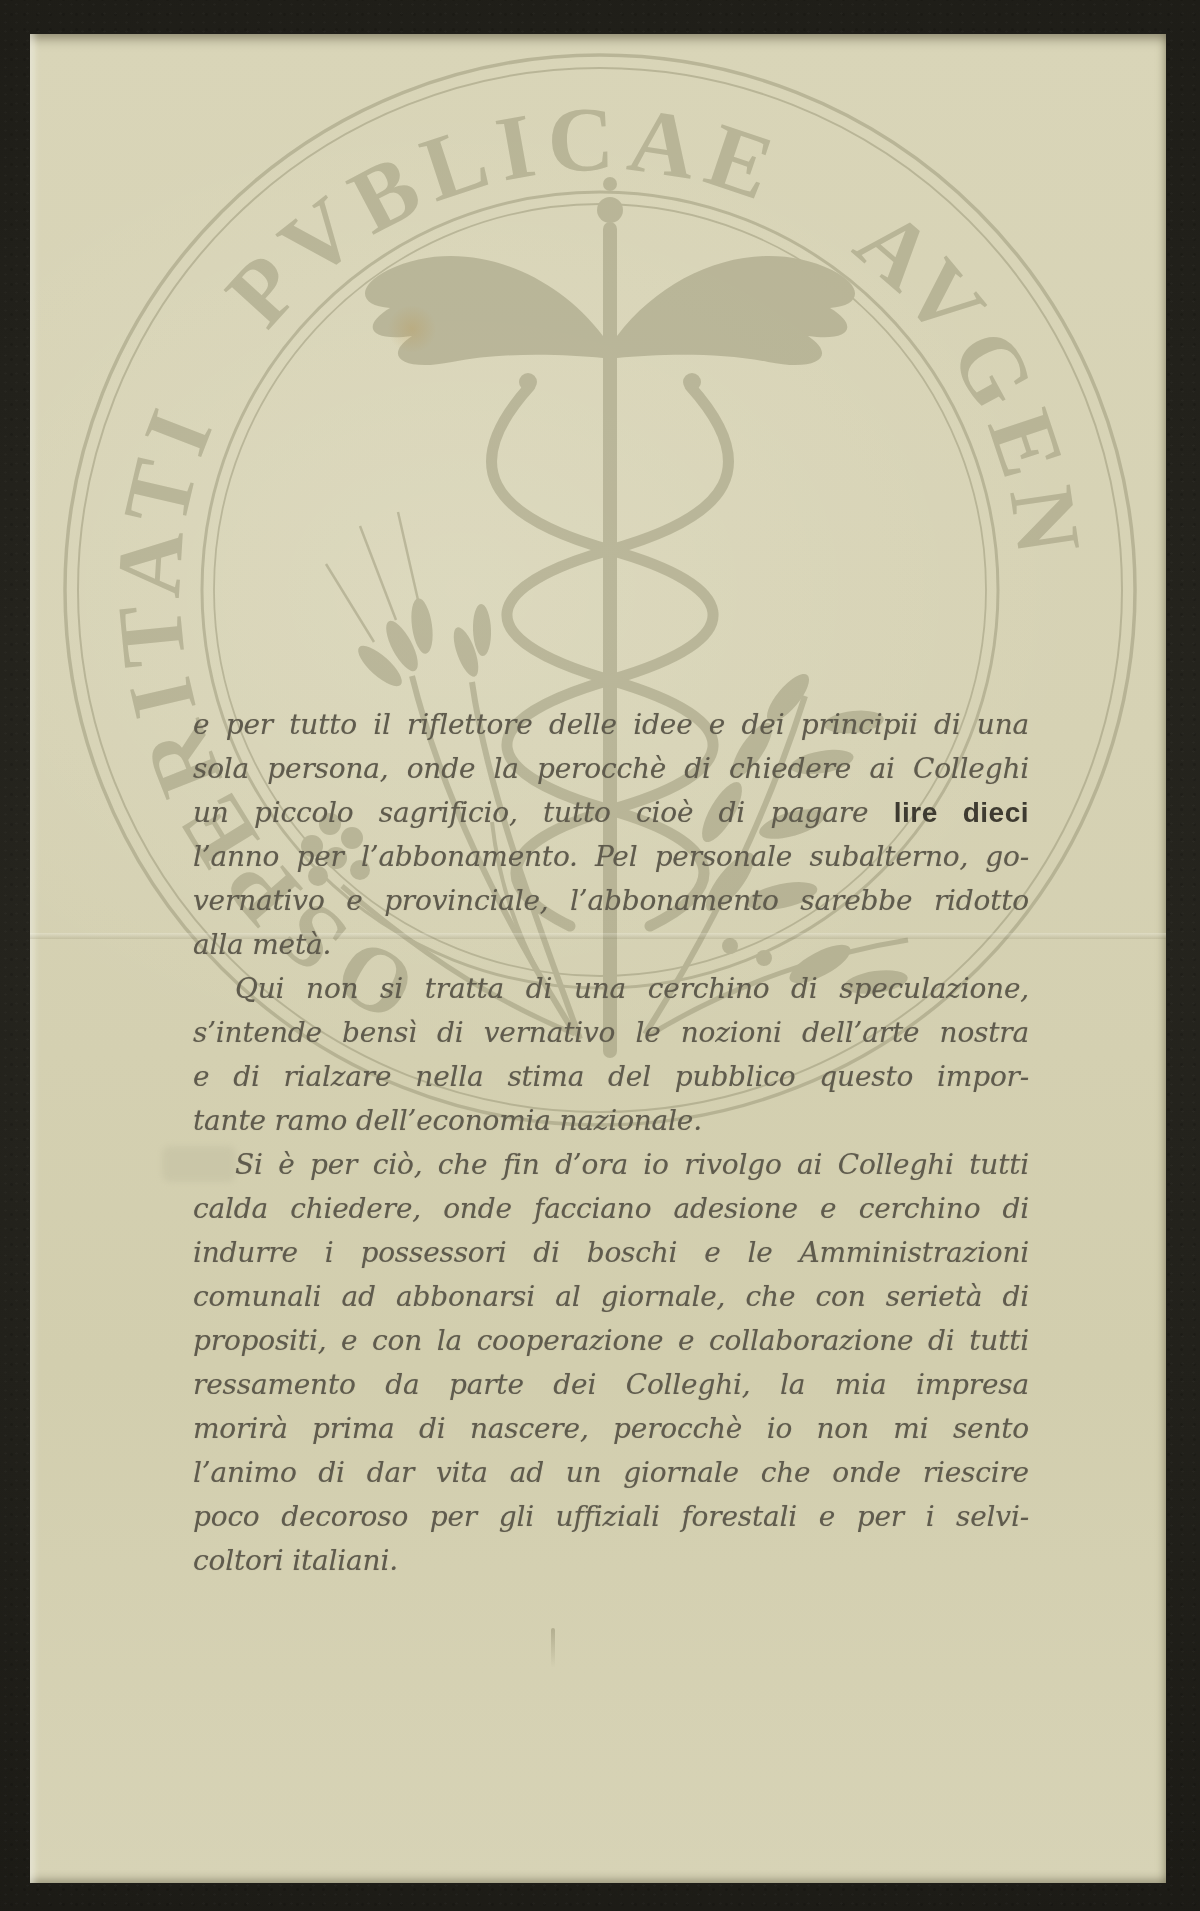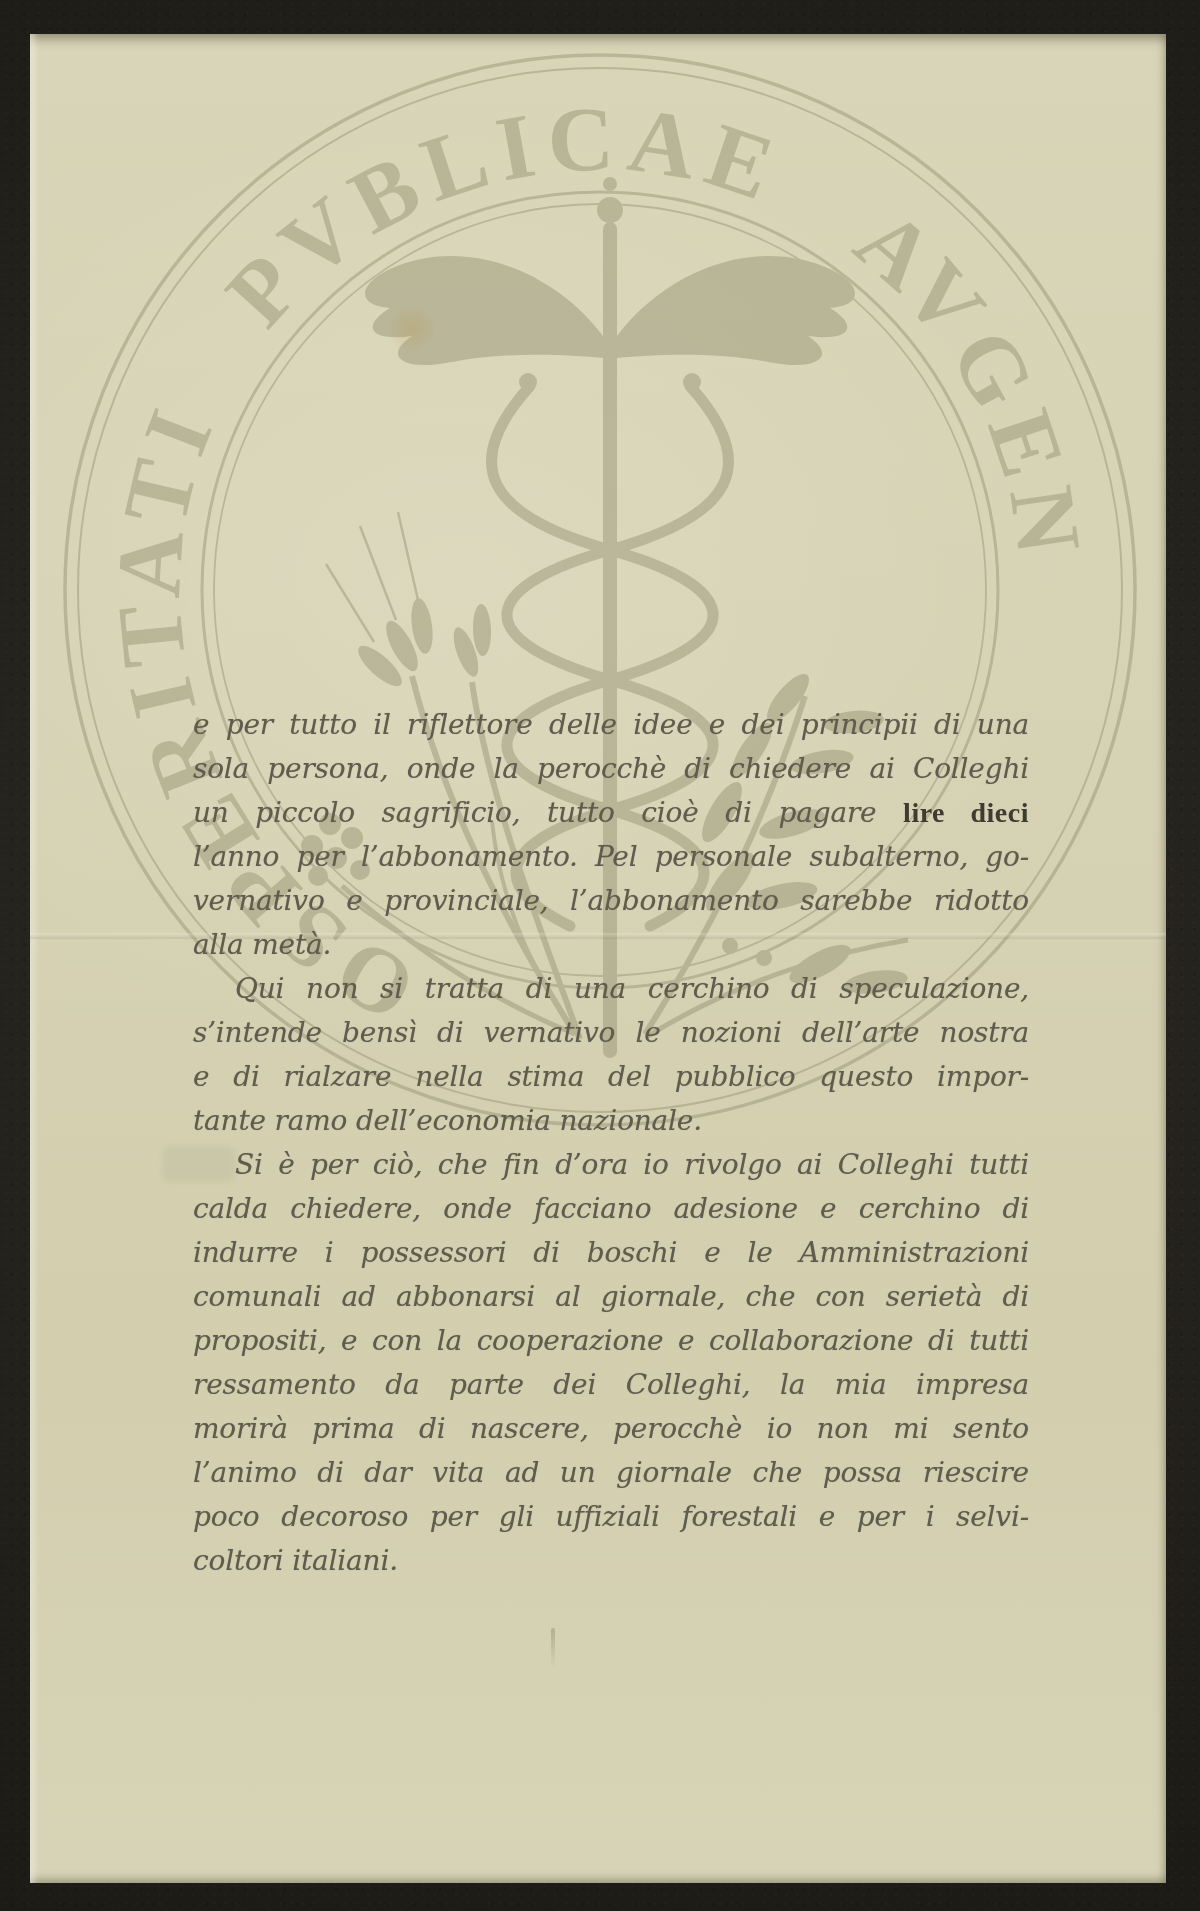--- a/index.html
+++ b/index.html
@@ -67,21 +67,21 @@
     font-style:italic;font-size:28px;line-height:44px;
     letter-spacing:-0.2px;
     color:var(--ink);
     text-shadow:0 0 1px rgba(93,89,76,.35);
   }
   .line{text-align:justify;text-align-last:justify;}
   .line.nojust{text-align:center;text-align-last:left;}
   .line.indent{text-indent:42px;}
   .bold{
     font-style:normal;font-weight:700;
-    font-family:Liberation Serif, serif;
+    font-family:Liberation Sans, sans-serif;
     letter-spacing:.5px;
     color:var(--ink-bold);
     text-shadow:none;
   }
 </style>
 </head>
 <body>
 
 <div class="scan">
   <div class="page">
@@ -172,18 +172,18 @@
         <div class="line"><span>s’intende bensì di vernativo le nozioni dell’arte nostra</span></div>
         <div class="line"><span>e di rialzare nella stima del pubblico questo impor-</span></div>
         <div class="line nojust"><span>tante ramo dell’economia nazionale.</span></div>
         <div class="line indent"><span>Si è per ciò, che fin d’ora io rivolgo ai Colleghi tutti</span></div>
         <div class="line"><span>calda chiedere, onde facciano adesione e cerchino di</span></div>
         <div class="line"><span>indurre i possessori di boschi e le Amministrazioni</span></div>
         <div class="line"><span>comunali ad abbonarsi al giornale, che con serietà di</span></div>
         <div class="line"><span>propositi, e con la cooperazione e collaborazione di tutti</span></div>
         <div class="line"><span>ressamento da parte dei Colleghi, la mia impresa</span></div>
         <div class="line"><span>morirà prima di nascere, perocchè io non mi sento</span></div>
-        <div class="line"><span>l’animo di dar vita ad un giornale che possa riescire</span></div>
+        <div class="line"><span>l’animo di dar vita ad un giornale che onde riescire</span></div>
         <div class="line"><span>poco decoroso per gli uffiziali forestali e per i selvi-</span></div>
         <div class="line nojust"><span>coltori italiani.</span></div>
       </div>
   </div>
 </div>
 
 </body></html>

